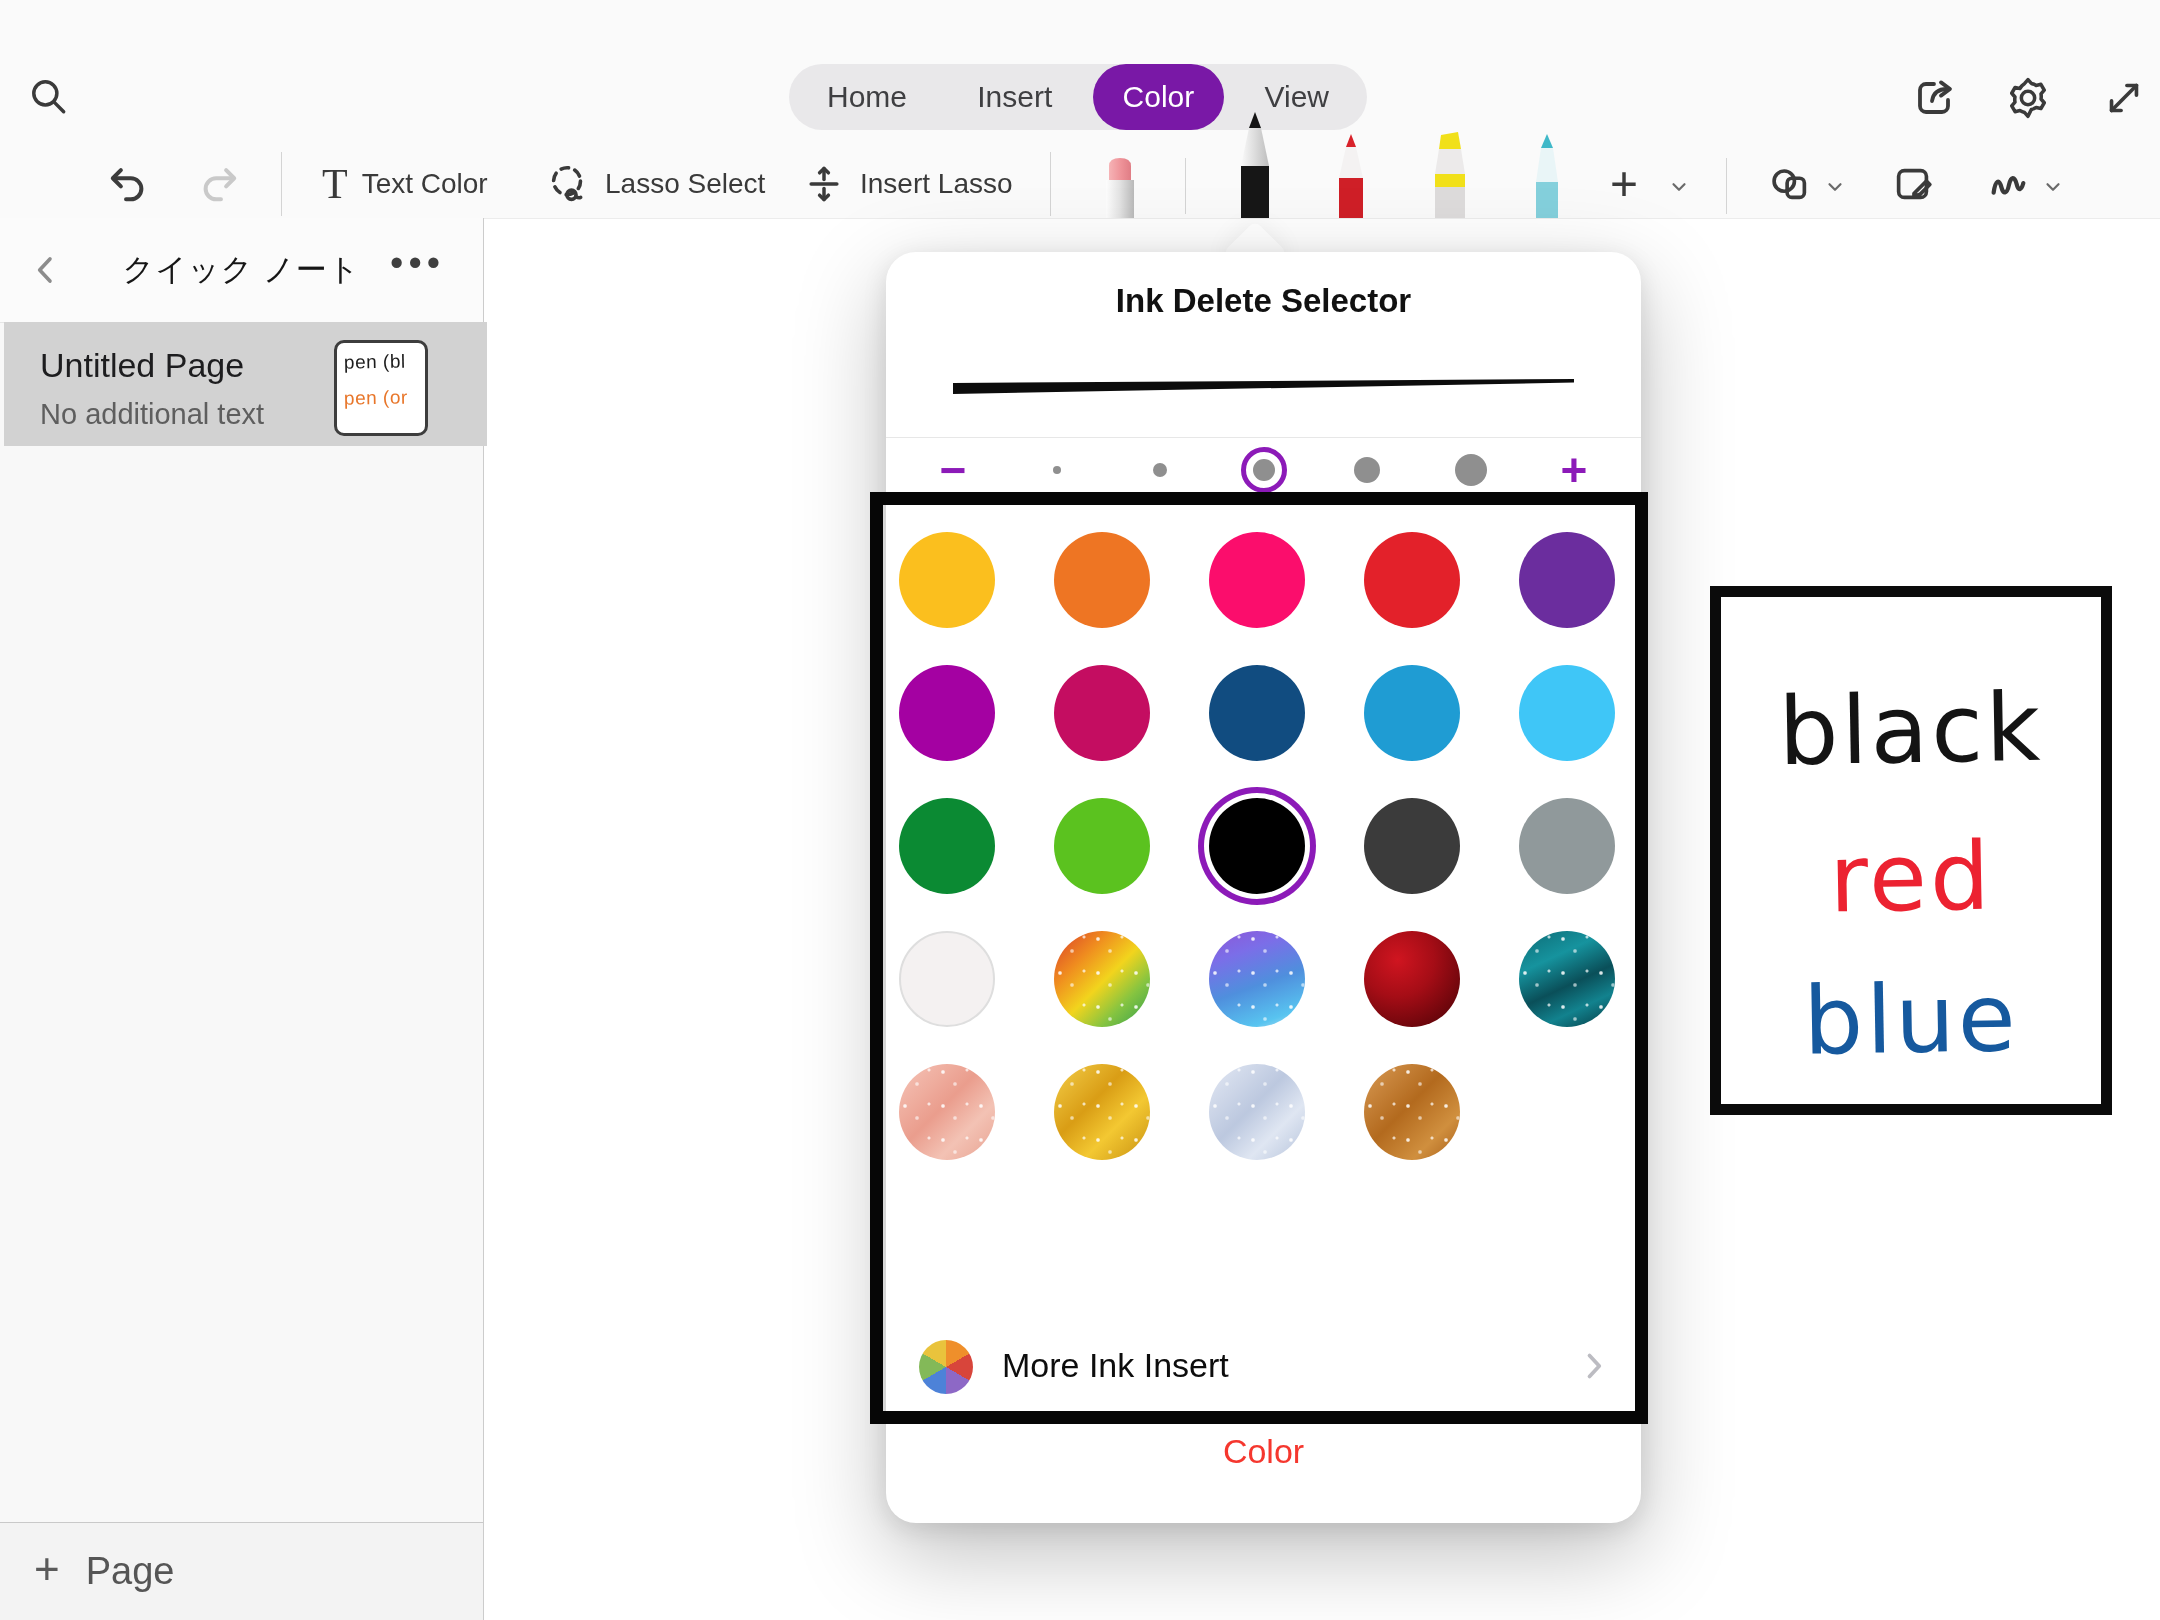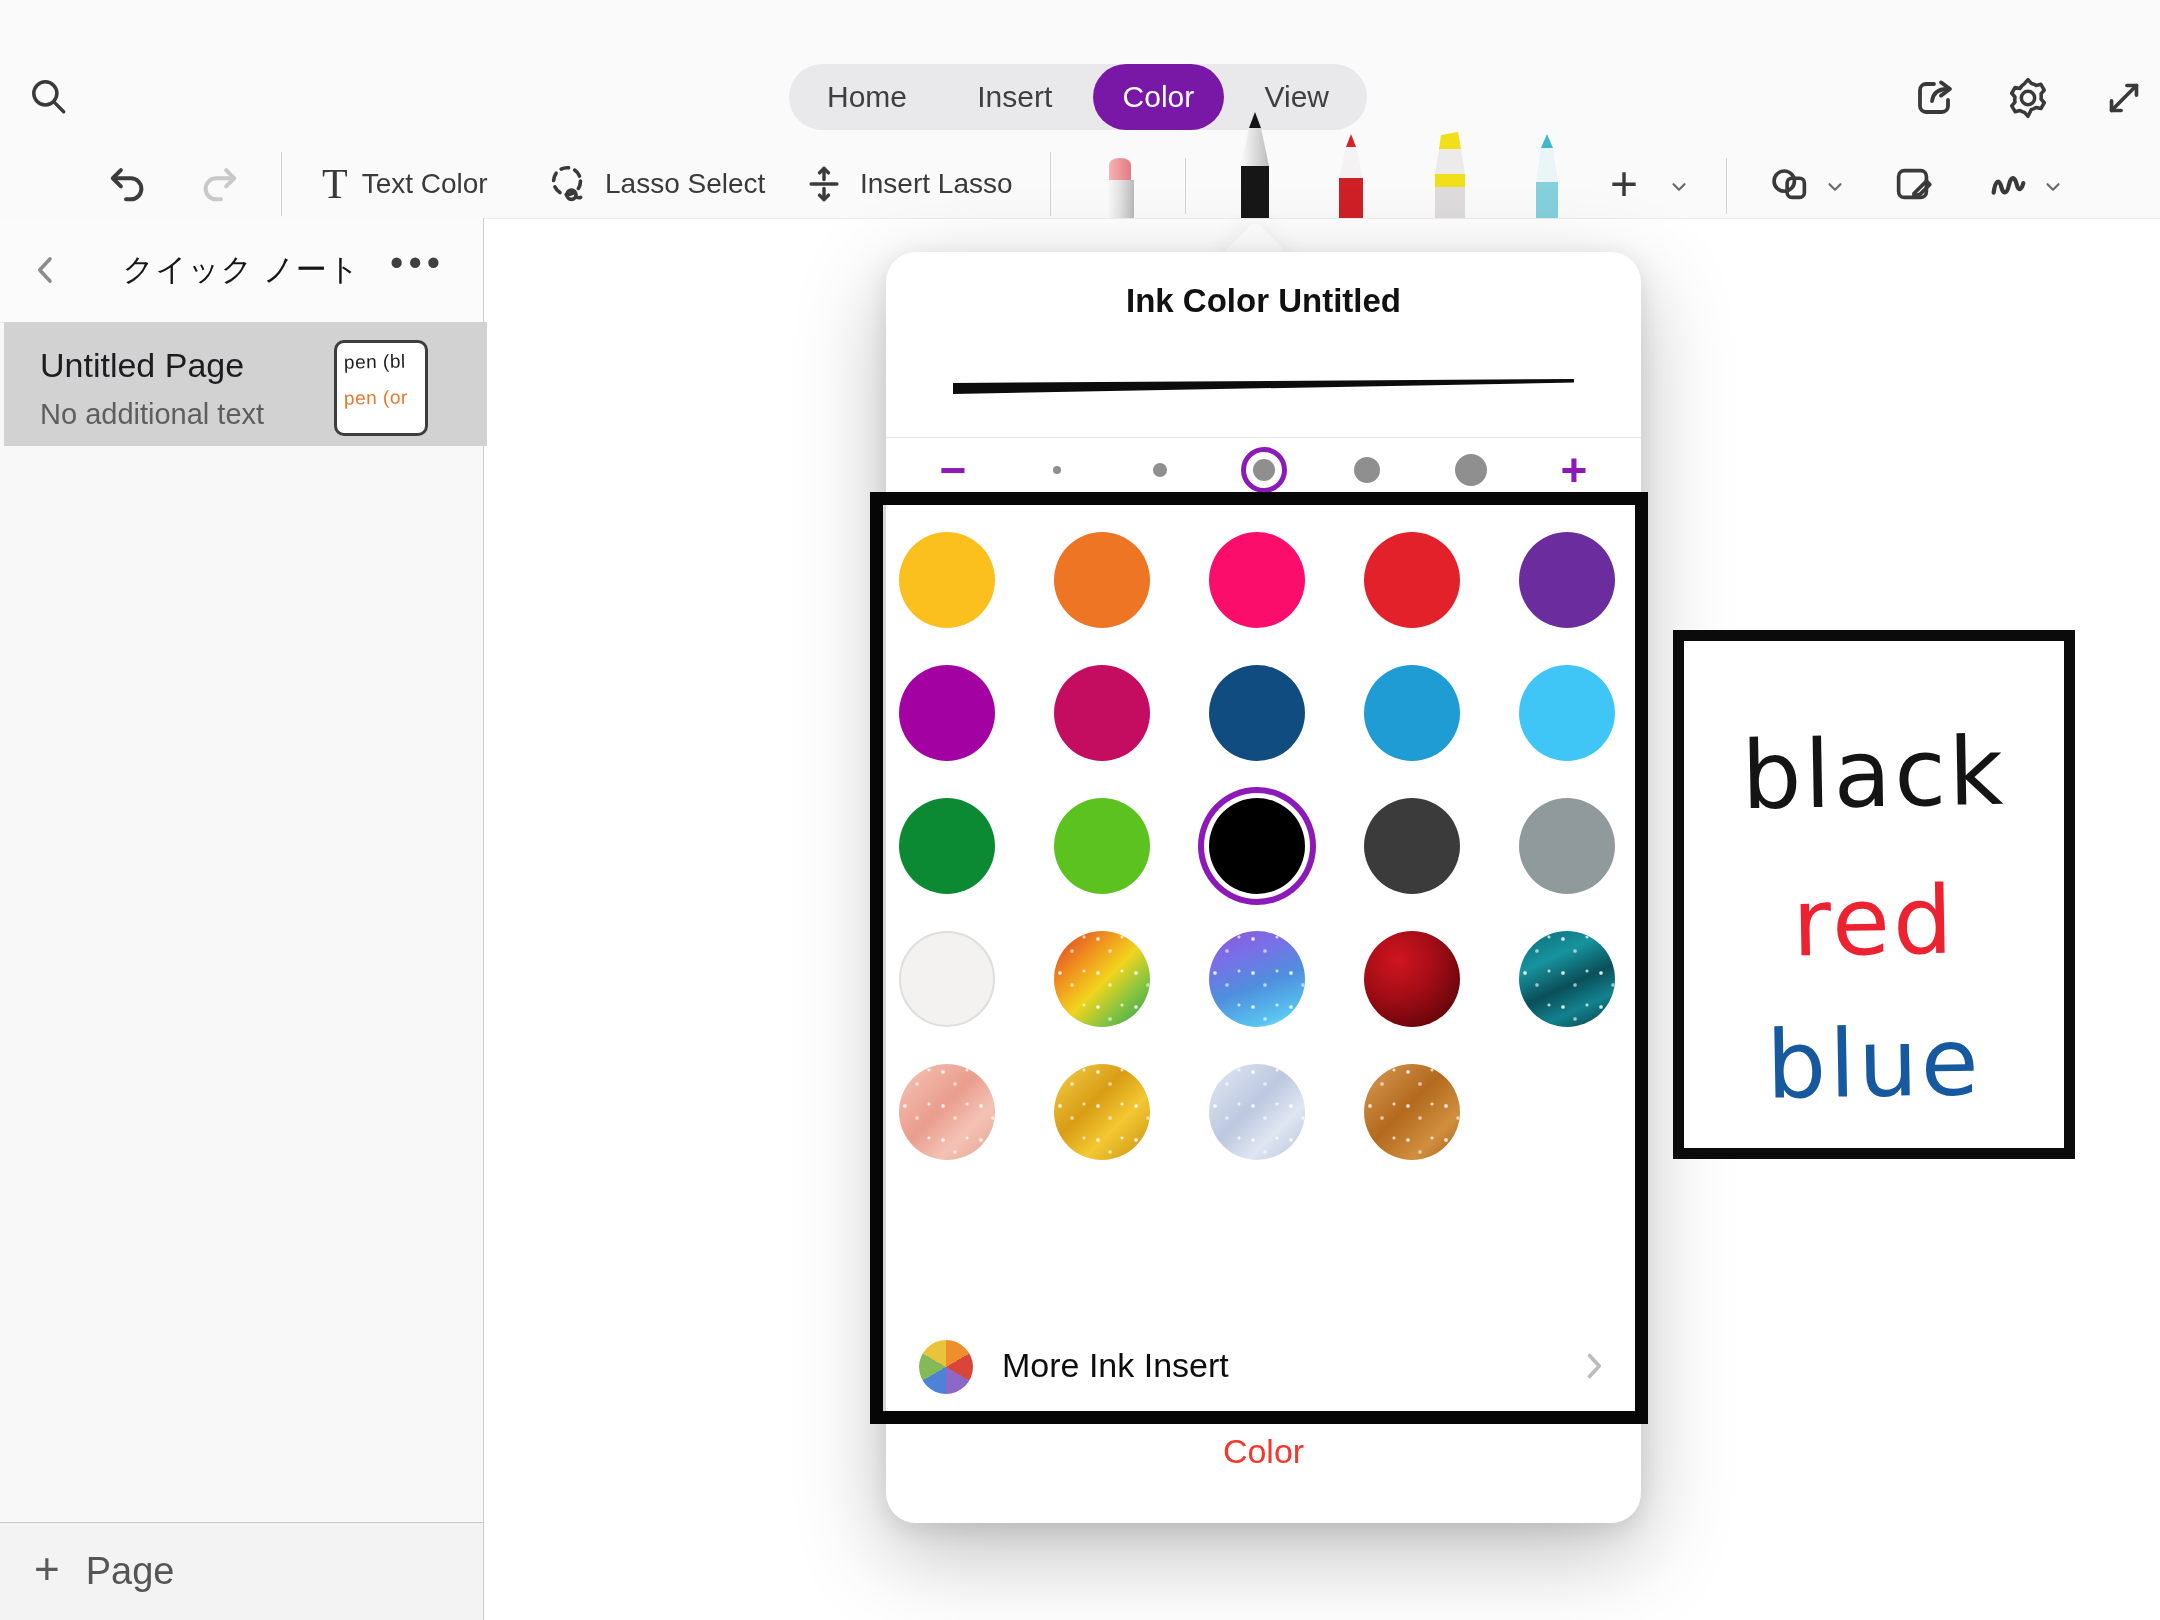--- a/index.html
+++ b/index.html
@@ -58,21 +58,21 @@
                        radial-gradient(circle at 30px 6px, rgba(255,255,255,.7) 1px, transparent 2px);
       background-size:38px 34px;}
   .more-row{position:absolute;left:0;top:1076px;width:100%;height:78px;}
   .wheel{position:absolute;left:33px;top:12px;width:54px;height:54px;border-radius:50%;
          background:conic-gradient(#ef8f2b 0 60deg,#d8453b 60deg 120deg,#8d68c6 120deg 180deg,#4d82d8 180deg 240deg,#83b958 240deg 300deg,#e9c33c 300deg 360deg);}
   .more-label{position:absolute;left:116px;top:18px;font-size:34px;color:#0d0d0d;}
   .more-chev{position:absolute;left:690px;top:20px;}
   .delete-btn{position:absolute;left:0;top:1180px;width:100%;text-align:center;font-size:34px;color:#f5372e;}
   
   .ann-grid{left:870px;top:492px;width:778px;height:932px;border:13px solid #060606;box-sizing:border-box;z-index:60;}
-  .ann-words{left:1673px;top:586px;width:402px;height:529px;border:11px solid #0b0b0b;box-sizing:border-box;background:#ffffff;z-index:10;margin-top:44px;}
+  .ann-words{left:1710px;top:586px;width:402px;height:529px;border:11px solid #0b0b0b;box-sizing:border-box;background:#ffffff;z-index:10;}
   .word{position:absolute;width:100%;text-align:center;font-size:94px;letter-spacing:3px;transform:rotate(-1deg);
         font-family:"DejaVu Sans",sans-serif;}
 </style>
 </head>
 <body>
 
 <div class="stage">
 
   <div class="abs topband"></div>
 
@@ -274,21 +274,21 @@
     </div>
 
     <div class="sb-footer">
       <span class="sb-plus">+</span>
       <span class="sb-page-label">Page</span>
     </div>
   </div>
 
   <div class="abs caret"></div>
   <div class="abs popup">
-    <div class="popup-title">Ink Color Untitled</div>
+    <div class="popup-title">Ink Delete Selector</div>
 
     <div class="strokewrap">
       <svg width="621" height="22" viewBox="0 0 621 22">
         <polygon points="0,7 621,3 621,6.5 0,18" fill="#0c0c0c"></polygon>
         </svg>
     </div>
 
     <div class="size-div"></div>
 
     <div class="size-row">

